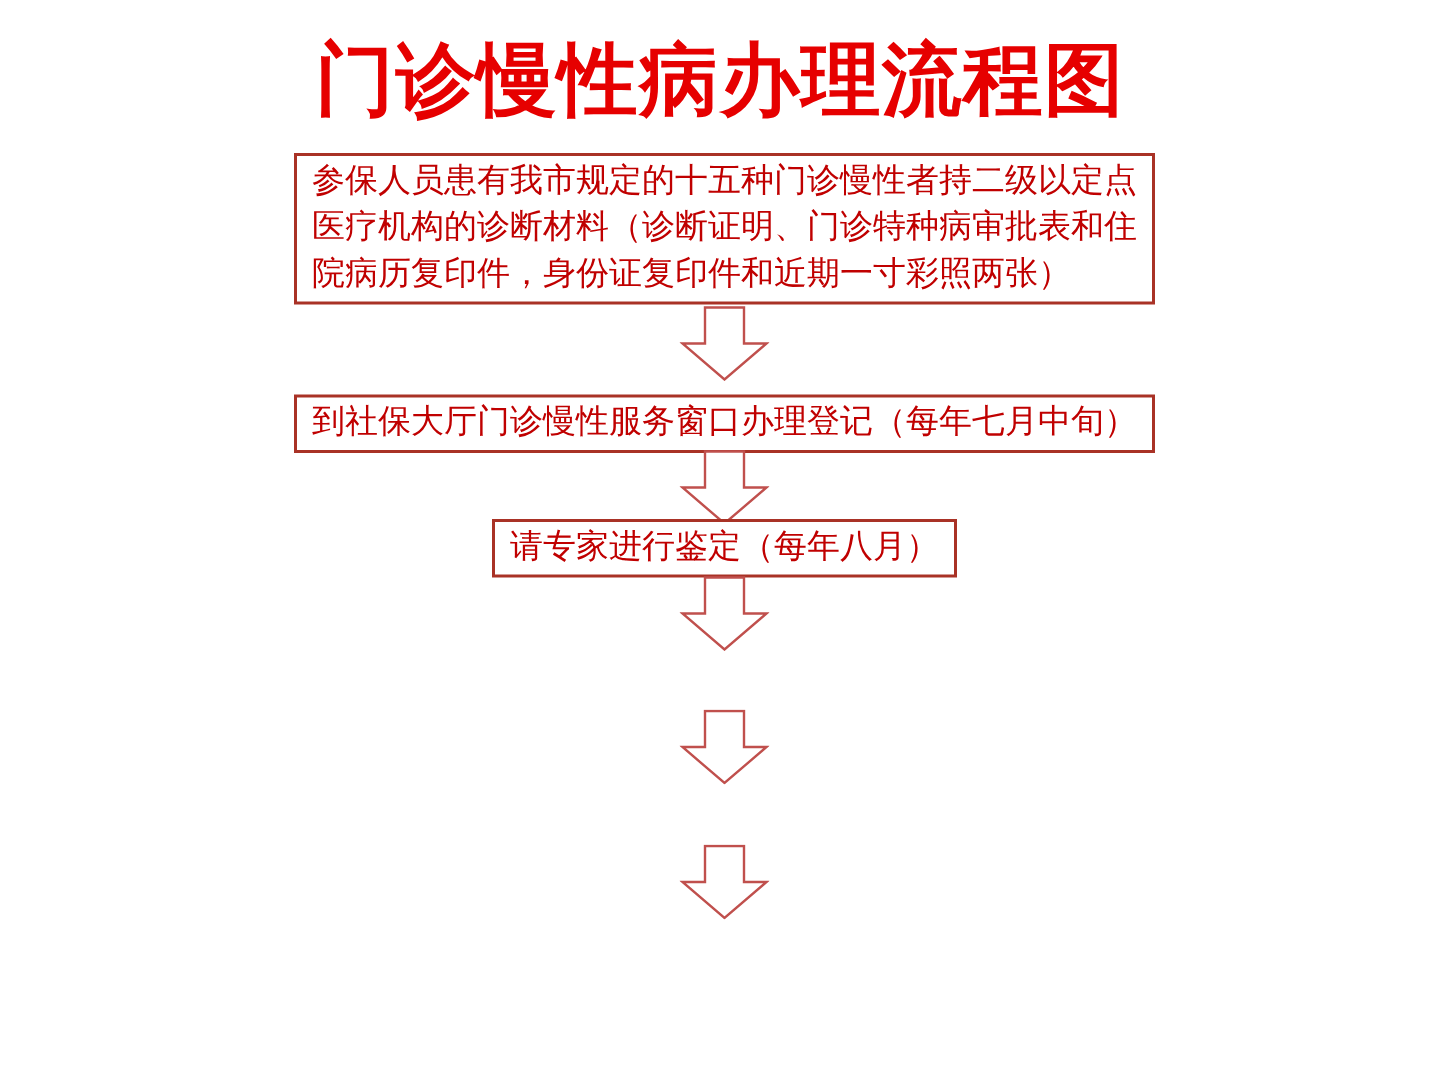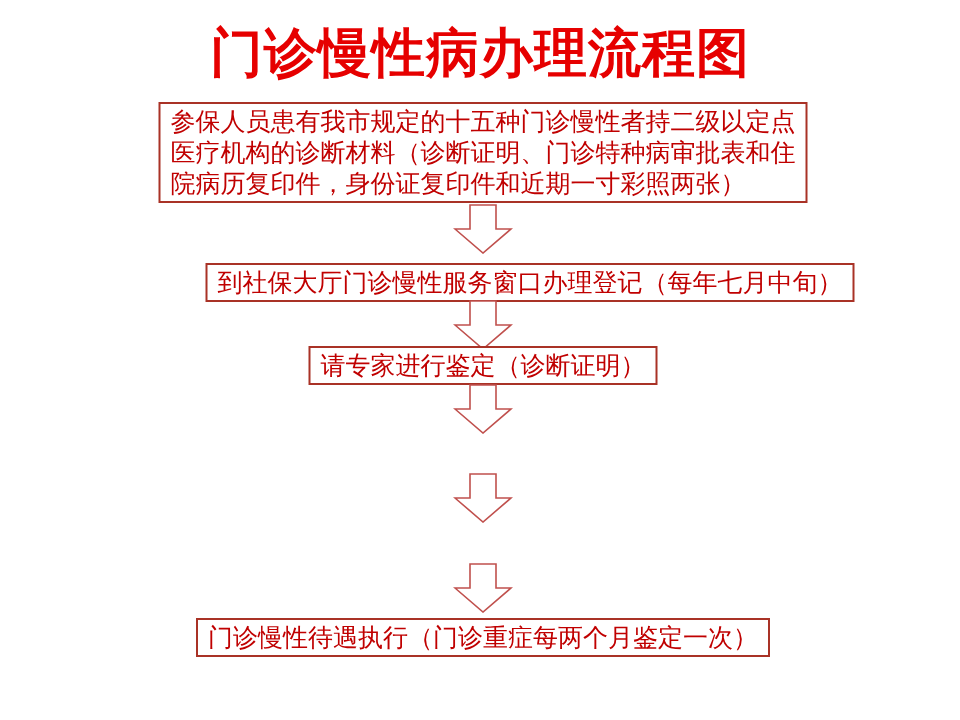--- a/index.html
+++ b/index.html
@@ -32,28 +32,29 @@
     letter-spacing: 1px;
     white-space: pre;
   }
   .box {
     position: absolute;
     left: 483px;
     transform: translateX(-50%);
     border: 2px solid var(--border-red);
     background: var(--background);
     color: var(--text-red);
-    font-size: 25px;
+    font-size: 22px;
     line-height: 31px;
     padding: 2px 10px;
     white-space: pre;
     text-align: left;
+    font-family: Liberation Mono, monospace;
   }
   .box1 { top: 102px; }
-  .box2 { top: 263px; margin-left: 47px; }
+  .box2 { top: 263px; }
   .box3 { top: 346px; }
   .box4 { top: 436px; }
   .box5 { top: 527px; }
   .box6 { top: 618px; }
   .arrow {
     position: absolute;
     left: 483px;
     transform: translateX(-50%);
     width: 60px; height: 50px;
   }
@@ -83,31 +84,30 @@
   <svg class="arrow a1" viewBox="0 0 60 50" aria-hidden="true">
     <polygon points="17,1 43,1 43,25 58,25 30,49 2,25 17,25"></polygon>
   </svg>
 
   <div class="box box2">到社保大厅门诊慢性服务窗口办理登记（每年七月中旬）</div>
 
   <svg class="arrow a2" viewBox="0 0 60 50" aria-hidden="true">
     <polygon points="17,1 43,1 43,25 58,25 30,49 2,25 17,25"></polygon>
   </svg>
 
-  <div class="box box3">请专家进行鉴定（诊断证明）</div>
+  <div class="box box3">请专家进行鉴定（每年八月）</div>
 
   <svg class="arrow a3" viewBox="0 0 60 50" aria-hidden="true">
     <polygon points="17,1 43,1 43,25 58,25 30,49 2,25 17,25"></polygon>
   </svg>
 
 
   <svg class="arrow a4" viewBox="0 0 60 50" aria-hidden="true">
     <polygon points="17,1 43,1 43,25 58,25 30,49 2,25 17,25"></polygon>
   </svg>
 
 
   <svg class="arrow a5" viewBox="0 0 60 50" aria-hidden="true">
     <polygon points="17,1 43,1 43,25 58,25 30,49 2,25 17,25"></polygon>
   </svg>
 
-  <div class="box box6">门诊慢性待遇执行（门诊重症每两个月鉴定一次）</div>
 
 </div>
 
 </body></html>

